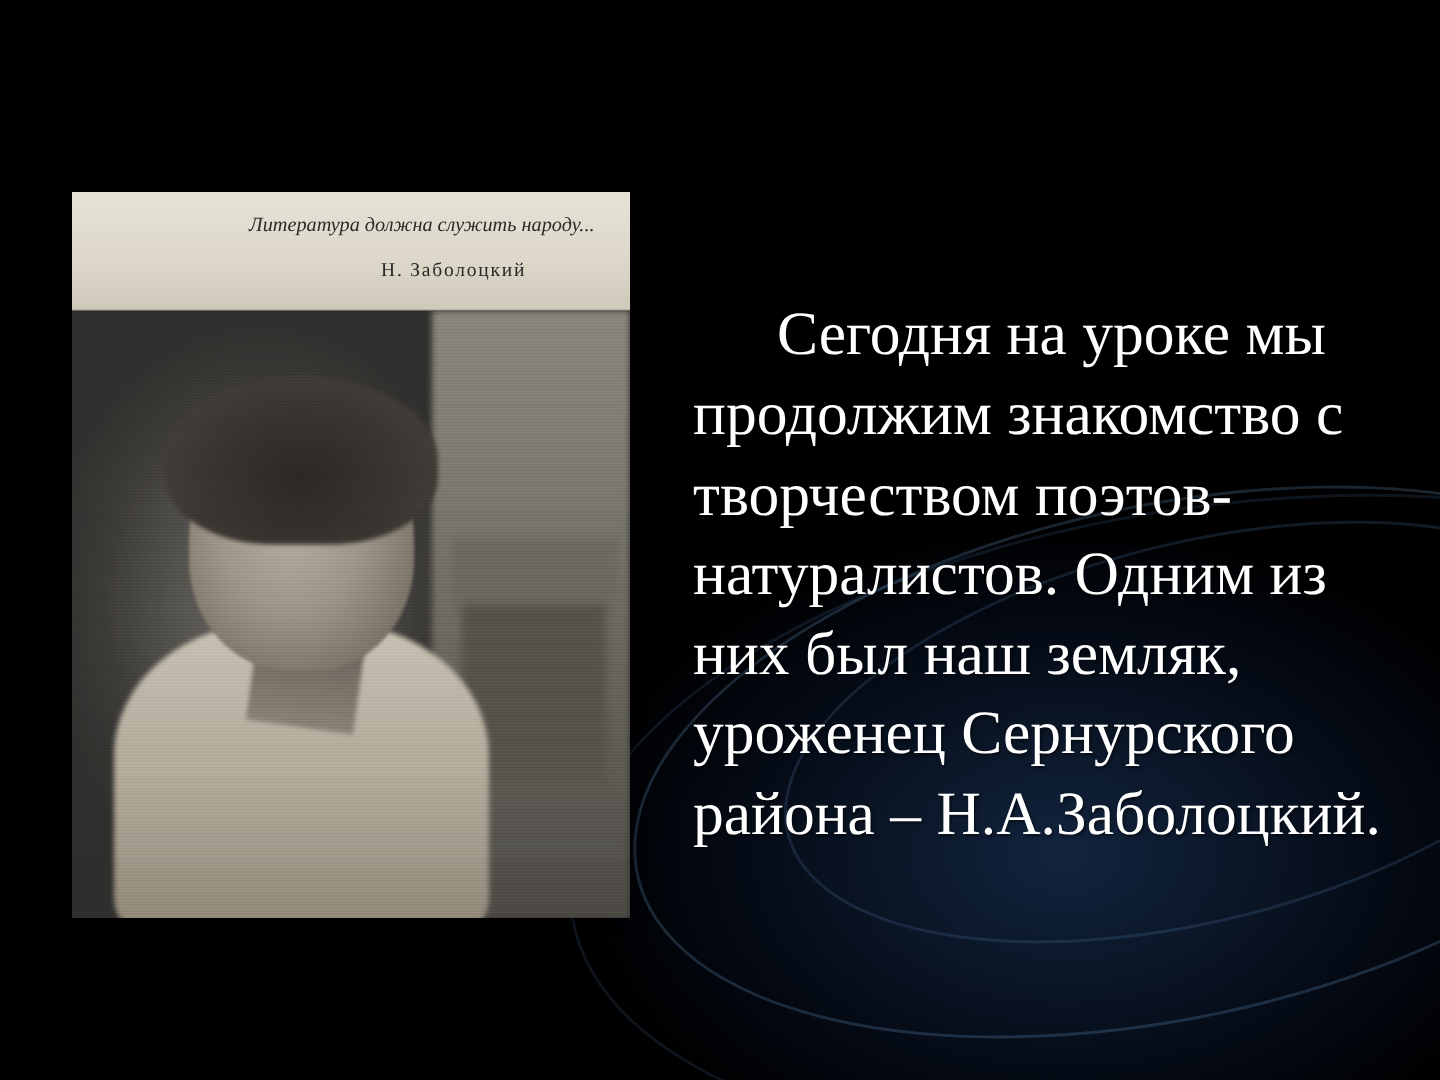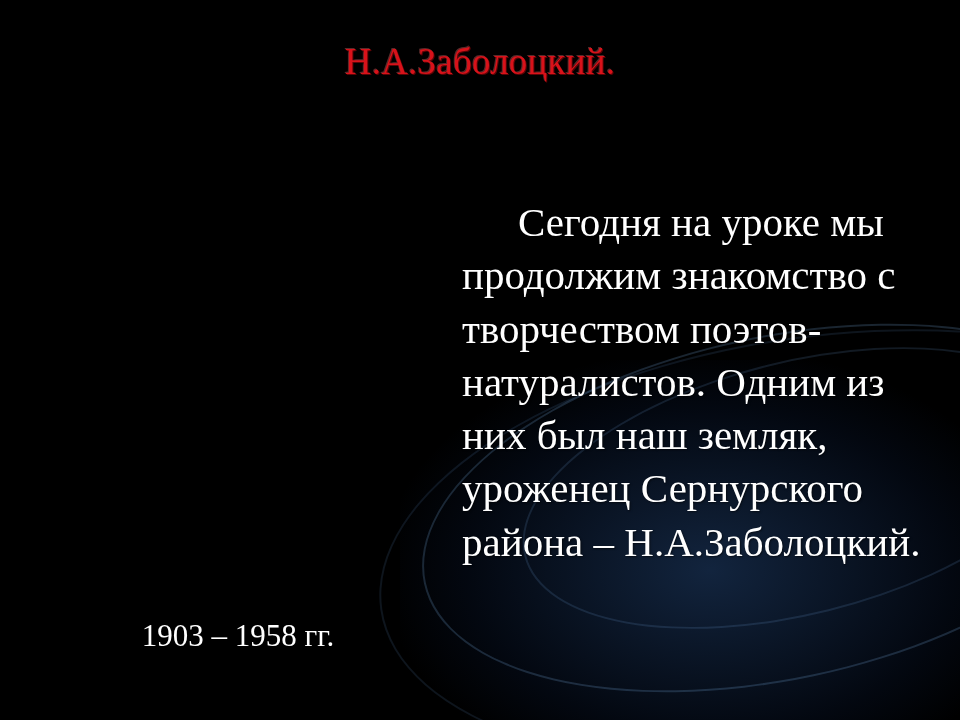--- a/index.html
+++ b/index.html
@@ -218,20 +218,34 @@
 </head>
 <body>
 
 <div class="slide">
 
   <div class="glow"></div>
   <div class="swirl c"></div>
   <div class="swirl a"></div>
   <div class="swirl b"></div>
 
-  <div class="title">Н.А.Заболоцкий.</div>
-
-
-  <div class="dates">1903 – 1958 гг.</div>
+
+  <div class="photo-wrap">
+    <div class="photo-head">
+      <div class="line1">Литература должна служить народу...</div>
+      <div class="line2">Н. Заболоцкий</div>
+    </div>
+    <div class="photo-body">
+      <div class="fig-bg-right"></div>
+      <div class="fig-bg-b1"></div>
+      <div class="fig-bg-b2"></div>
+      <div class="fig-body"></div>
+      <div class="fig-collar"></div>
+      <div class="fig-face"></div>
+      <div class="fig-hair"></div>
+      <div class="grain"></div>
+    </div>
+  </div>
+
 
   <div class="body-text">Сегодня на уроке мы продолжим знакомство с творчеством поэтов-натуралистов. Одним из них был наш земляк, уроженец Сернурского района – Н.А.Заболоцкий.</div>
 
 </div>
 
 </body></html>

